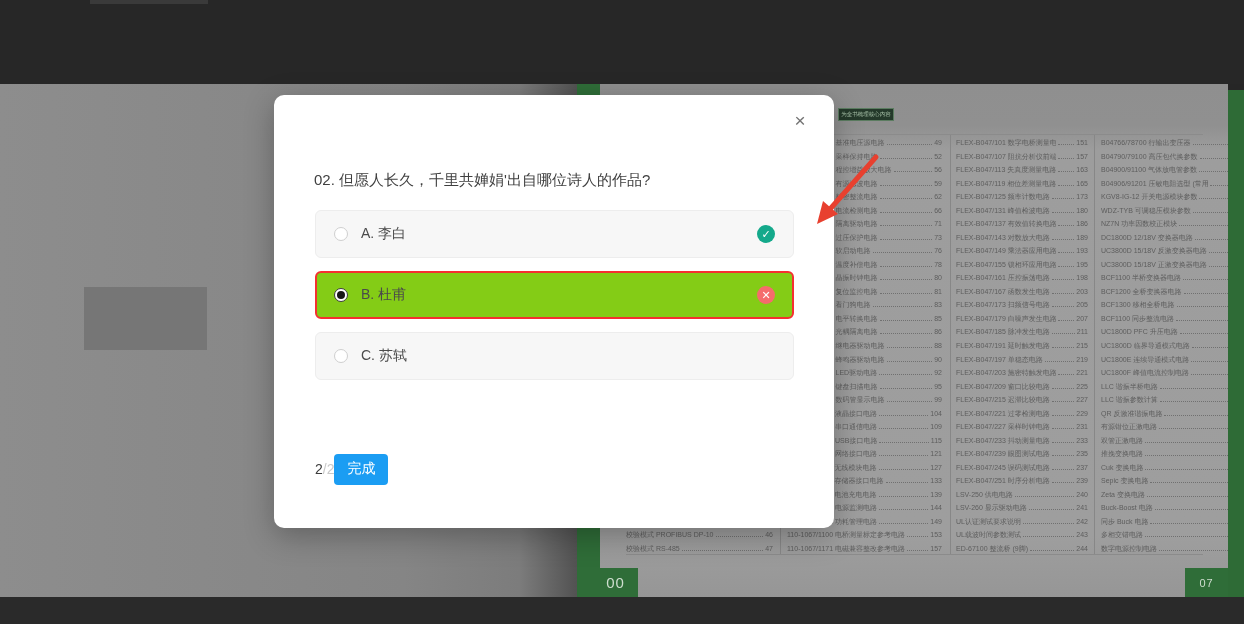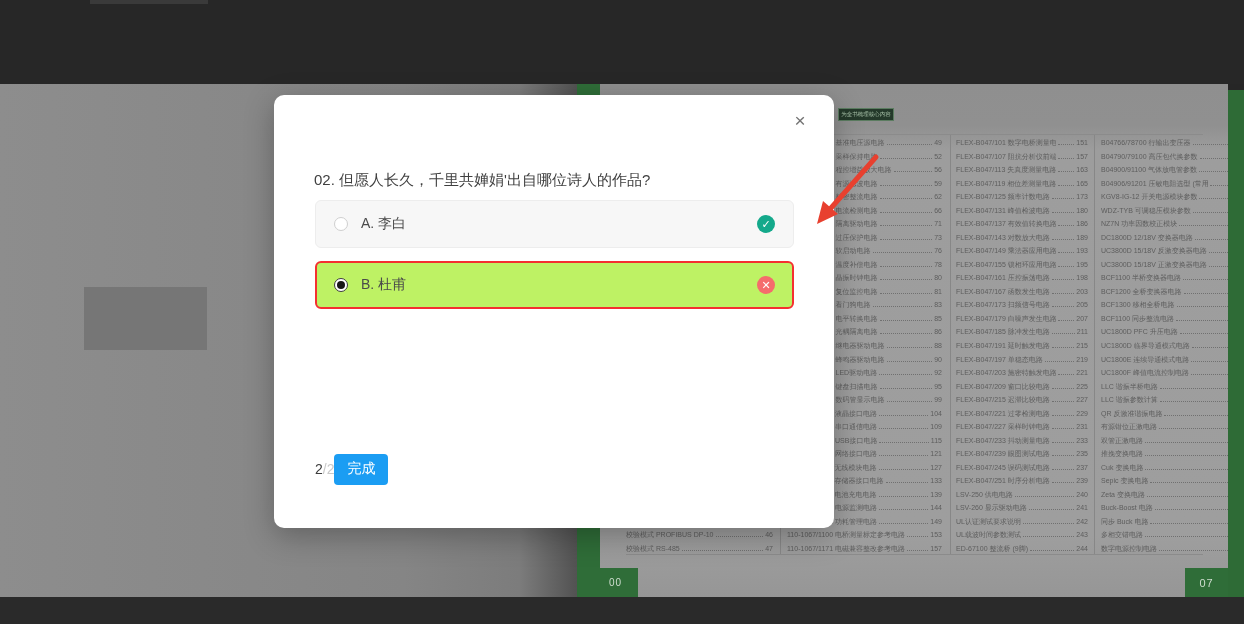--- a/index.html
+++ b/index.html
@@ -21,21 +21,21 @@
     background:linear-gradient(90deg,#8d8d8d 0%,#858585 70%,#7c7c7c 90%,#525252 100%);}
   .thumb-placeholder{position:absolute;left:84px;top:203px;width:123px;height:63px;background:#767676;}
 
   
   .book{position:absolute;left:577px;top:84px;width:667px;height:513px;}
   .page{position:absolute;left:23px;right:16px;top:0;bottom:0;
     background:linear-gradient(180deg,#8f8f8f 0%,#909090 8%,#9d9d9d 13%,#9e9e9e 88%,#969696 100%);}
   .left-band{position:absolute;left:0;top:0;bottom:0;width:23px;background:var(--book-green);}
   .left-foot{position:absolute;left:0;bottom:0;width:61px;height:29px;background:var(--book-green);
     display:flex;align-items:center;justify-content:center;padding-left:16px;
-    color:#cfdecf;font-size:10px;letter-spacing:1px;}
+    color:#cfdecf;font-size:15px;letter-spacing:1px;}
   .right-band{position:absolute;right:0;top:6px;bottom:0;width:16px;background:#2e6b36;}
   .right-foot{position:absolute;right:16px;bottom:0;width:43px;height:29px;background:var(--book-green);
     display:flex;align-items:center;justify-content:center;color:#cfdecf;font-size:11px;letter-spacing:1px;}
   .green-label{position:absolute;left:261px;top:24px;width:56px;height:13px;background:#24392a;
     border:1px solid #5b7c60;color:#aac4ab;font-size:5.5px;line-height:10px;text-align:center;
     overflow:hidden;white-space:nowrap;}
   .toc-wrap{position:absolute;left:26px;right:25px;top:50px;bottom:42px;
     border-top:1px solid #8b8b8b;border-bottom:1px solid #8b8b8b;}
   .toc-col{position:absolute;top:3px;bottom:1px;display:flex;flex-direction:column;justify-content:space-between;overflow:hidden;}
   .col-0{left:0;width:147px;}
@@ -48,24 +48,24 @@
   .toc-title{white-space:nowrap;overflow:hidden;max-width:76%;}
   .toc-leader{flex:1;border-bottom:1px dotted #707070;margin:0 2px 2px 2px;min-width:6px;}
   .toc-page{white-space:nowrap;}
 
   
   .modal{position:absolute;left:274px;top:95px;width:560px;height:433px;background:#ffffff;
     border-radius:10px;box-shadow:0 8px 30px rgba(0,0,0,0.28);z-index:40;}
   .close-btn{position:absolute;right:24px;top:16px;width:20px;height:20px;color:#737373;
     font-size:19px;line-height:20px;text-align:center;cursor:pointer;font-weight:300;}
   .question{position:absolute;left:40px;top:76px;right:40px;font-size:15px;color:#3f3f3f;}
-  .options{position:absolute;left:41px;top:105px;width:479px;}
+  .options{position:absolute;left:41px;top:115px;width:479px;}
   .opt{position:relative;height:48px;margin-bottom:13px;border-radius:6px;background:#f7f7f7;
     border:1px solid #ededed;display:flex;align-items:center;padding:0 18px;cursor:pointer;}
-  .opt.wrong{background:#bef264;border:2px solid var(--error-border);padding:0 17px;}
+  .opt.wrong{background:#84cc16;border:2px solid var(--error-border);padding:0 17px;}
   .radio{width:14px;height:14px;border:1px solid #cfcfcf;border-radius:50%;background:#fff;
     display:inline-flex;align-items:center;justify-content:center;flex:none;}
   .opt.selected .radio{border-color:#3c3c3c;}
   .dot{width:0;height:0;border-radius:50%;}
   .opt.selected .dot{width:8px;height:8px;background:#171717;}
   .opt-label{margin-left:13px;font-size:14px;color:#4b4b4b;}
   .badge{margin-left:auto;width:18px;height:18px;border-radius:50%;color:#fff;font-size:11px;
     font-weight:bold;display:flex;align-items:center;justify-content:center;flex:none;}
   .badge.correct{background:var(--correct-green);}
   .badge.wrong{background:var(--wrong-red);}
@@ -870,20 +870,27 @@
   </div>
 
   <div class="opt wrong selected">
     <span class="radio">
             <span class="dot"></span>
           </span>
     <span class="opt-label">B. 杜甫</span>
     <span class="badge wrong">✕</span>
   </div>
 
+  <div class="opt none">
+    <span class="radio">
+            <span class="dot"></span>
+          </span>
+    <span class="opt-label">C. 苏轼</span>
+
+  </div>
 
 </div>
     <div class="modal-footer">
       <div class="progress">
         <span class="current">2</span><span class="total">/2</span>
       </div>
       <button class="finish-btn">完成</button>
     </div>
   </div>
 

